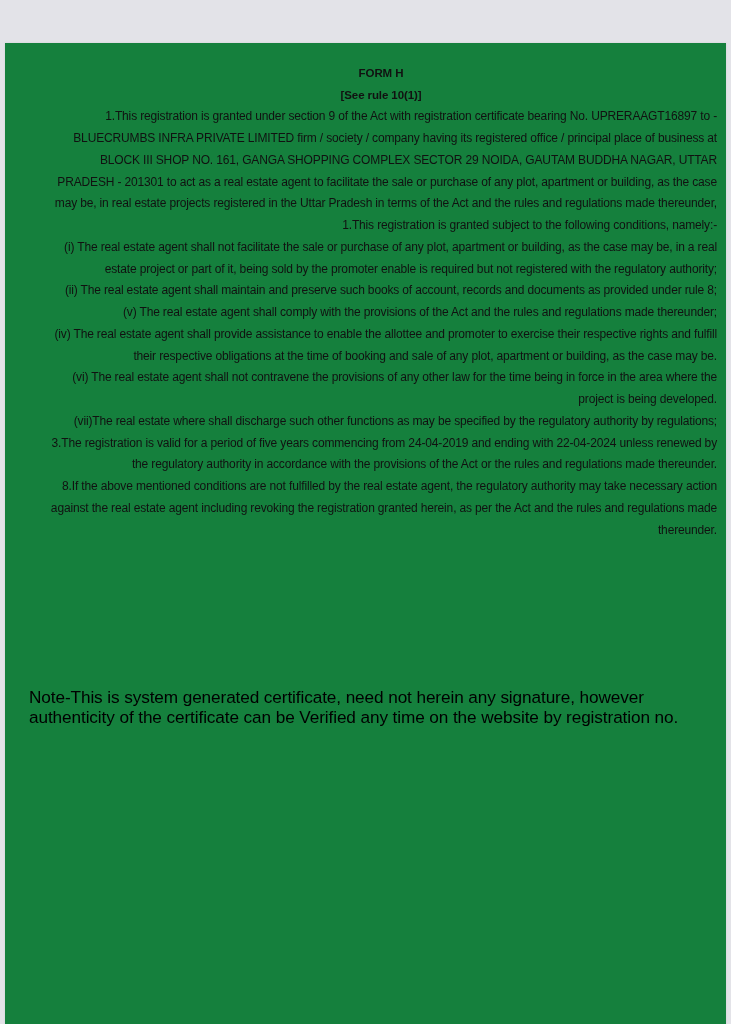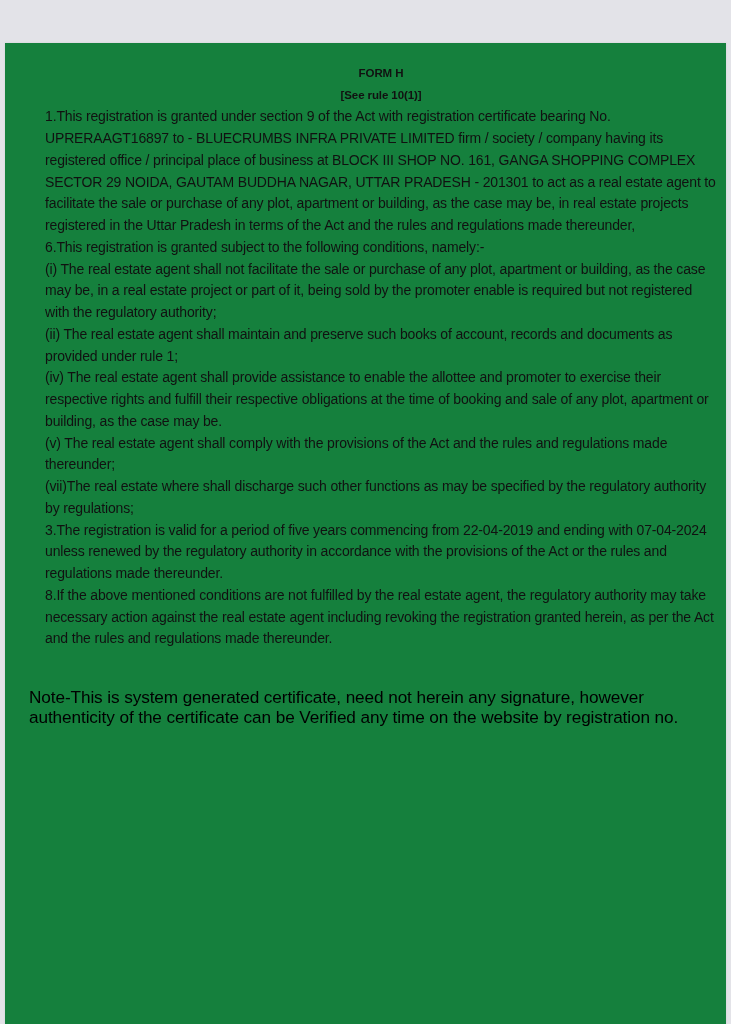--- a/index.html
+++ b/index.html
@@ -30,25 +30,26 @@
     }
     .title {
       text-align: center;
       font-weight: bold;
       font-size: 11.5px;
       line-height: 21.7px;
       margin: 0;
       letter-spacing: -0.1px;
     }
     .para {
-      font-size: 14px;
+      font-size: 12px;
       line-height: 21.75px;
       margin: 0;
       letter-spacing: -0.15px;
       white-space: normal;
+      text-align: right;
     }
     .note {
       position: absolute;
       left: 24px;
       top: 645px;
       width: 690px;
       font-family: "Liberation Sans", sans-serif;
       font-size: 17.2px;
       line-height: 19.6px;
       color: #000000;
@@ -58,24 +59,25 @@
   </style>
 </head>
 <body>
 
 <div class="page">
   <div class="content">
     <p class="title">FORM H</p>
     <p class="title">[See rule 10(1)]</p>
 
     <p class="para">1.This registration is granted under section 9 of the Act with registration certificate bearing No. UPRERAAGT16897 to - BLUECRUMBS INFRA PRIVATE LIMITED firm / society / company having its registered office / principal place of business at BLOCK III SHOP NO. 161, GANGA SHOPPING COMPLEX SECTOR 29 NOIDA, GAUTAM BUDDHA NAGAR, UTTAR PRADESH - 201301 to act as a real estate agent to facilitate the sale or purchase of any plot, apartment or building, as the case may be, in real estate projects registered in the Uttar Pradesh in terms of the Act and the rules and regulations made thereunder,</p>
-    <p class="para">6.This registration is granted subject to the following conditions, namely:-</p>
+    <p class="para">1.This registration is granted subject to the following conditions, namely:-</p>
     <p class="para">(i) The real estate agent shall not facilitate the sale or purchase of any plot, apartment or building, as the case may be, in a real estate project or part of it, being sold by the promoter enable is required but not registered with the regulatory authority;</p>
-    <p class="para">(ii) The real estate agent shall maintain and preserve such books of account, records and documents as provided under rule 1;</p>
+    <p class="para">(ii) The real estate agent shall maintain and preserve such books of account, records and documents as provided under rule 8;</p>
+    <p class="para">(v) The real estate agent shall comply with the provisions of the Act and the rules and regulations made thereunder;</p>
     <p class="para">(iv) The real estate agent shall provide assistance to enable the allottee and promoter to exercise their respective rights and fulfill their respective obligations at the time of booking and sale of any plot, apartment or building, as the case may be.</p>
-    <p class="para">(v) The real estate agent shall comply with the provisions of the Act and the rules and regulations made thereunder;</p>
+    <p class="para">(vi) The real estate agent shall not contravene the provisions of any other law for the time being in force in the area where the project is being developed.</p>
     <p class="para">(vii)The real estate where shall discharge such other functions as may be specified by the regulatory authority by regulations;</p>
-    <p class="para">3.The registration is valid for a period of five years commencing from 22-04-2019 and ending with 07-04-2024 unless renewed by the regulatory authority in accordance with the provisions of the Act or the rules and regulations made thereunder.</p>
+    <p class="para">3.The registration is valid for a period of five years commencing from 24-04-2019 and ending with 22-04-2024 unless renewed by the regulatory authority in accordance with the provisions of the Act or the rules and regulations made thereunder.</p>
     <p class="para">8.If the above mentioned conditions are not fulfilled by the real estate agent, the regulatory authority may take necessary action against the real estate agent including revoking the registration granted herein, as per the Act and the rules and regulations made thereunder.</p>
   </div>
 
   <p class="note">Note-This is system generated certificate, need not herein any signature, however authenticity of the certificate can be Verified any time on the website by registration no.</p>
 </div>
 
 </body></html>

